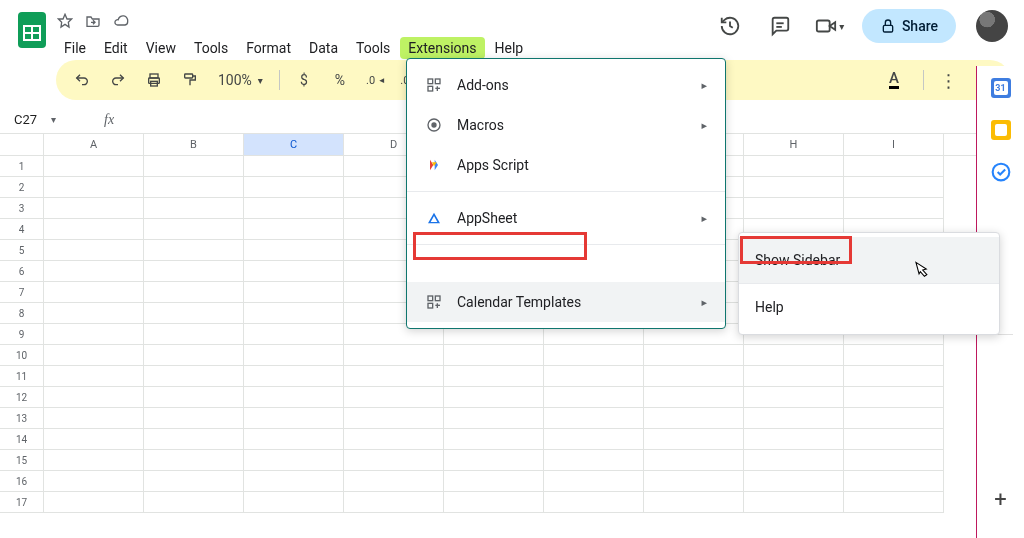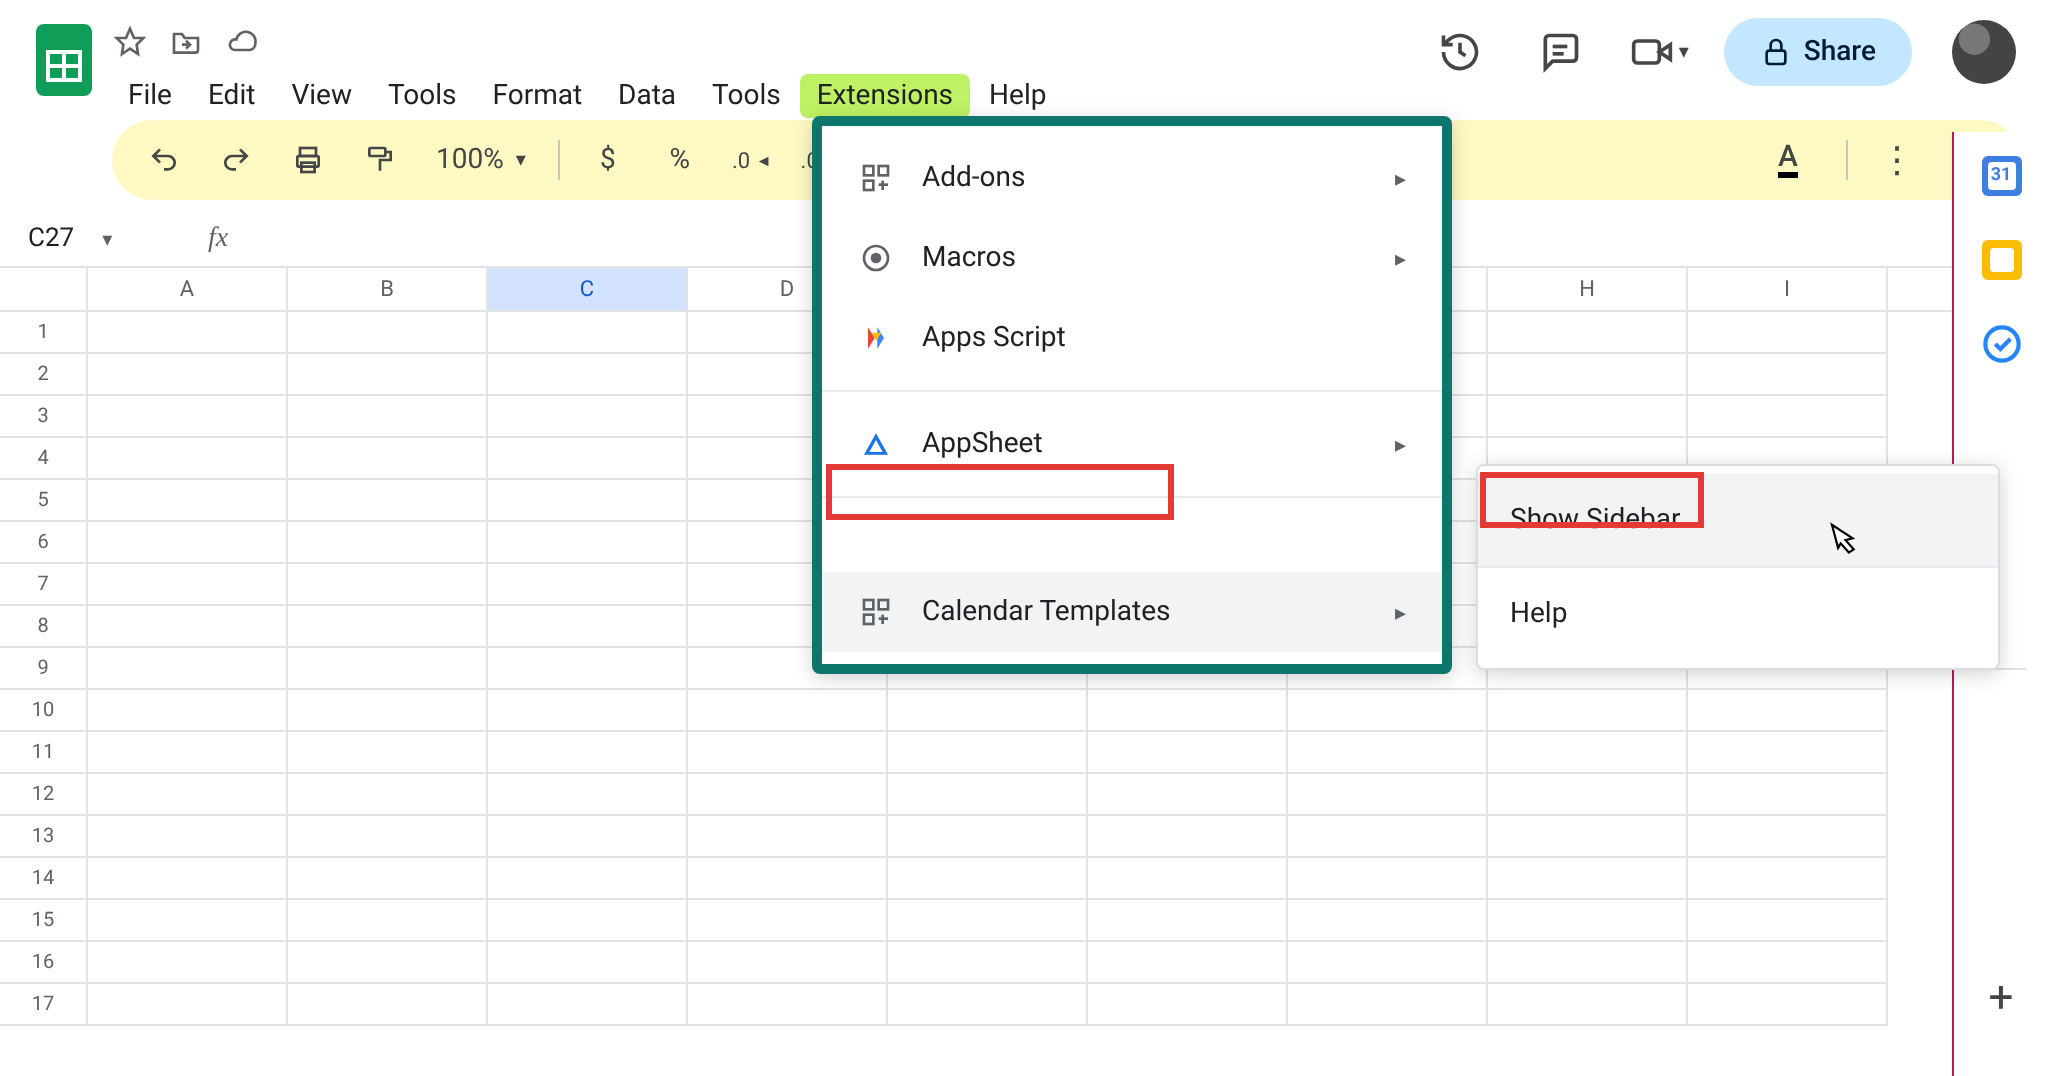--- a/index.html
+++ b/index.html
@@ -92,21 +92,21 @@
   .sp-divider { height:1px; width:24px; background:#e0e0e0; margin-top: 130px; }
 
   .scroll-thumb { position:absolute; right:50px; top:154px; width:10px; height:40px; background:#dadce0; border-radius:6px;}
 
   
   .dropdown {
     position: absolute;
     top: 58px; left: 406px;
     width: 320px;
     background:#fff;
-    border: 5px solid #0f766e;
+    border: 1px solid #0f766e;
     border-radius: 4px;
     box-shadow: 0 2px 10px rgba(0,0,0,.18);
     padding: 6px 0;
     z-index: 30;
   }
   .dd-item { display:flex; align-items:center; height:40px; padding: 0 18px; gap: 14px; font-size:14px; color:#202124; cursor:pointer; position:relative;}
   .dd-item:hover, .dd-item.hover { background:#f1f3f4;margin-top:37px;}
   .dd-icon { width:18px; height:18px; display:flex; align-items:center; justify-content:center; color:#5f6368;}
   .dd-arrow { margin-left:auto; color:#5f6368; font-size:11px;}
   .dd-sep { height:1px; background:#e8eaed; margin: 6px 0;}

